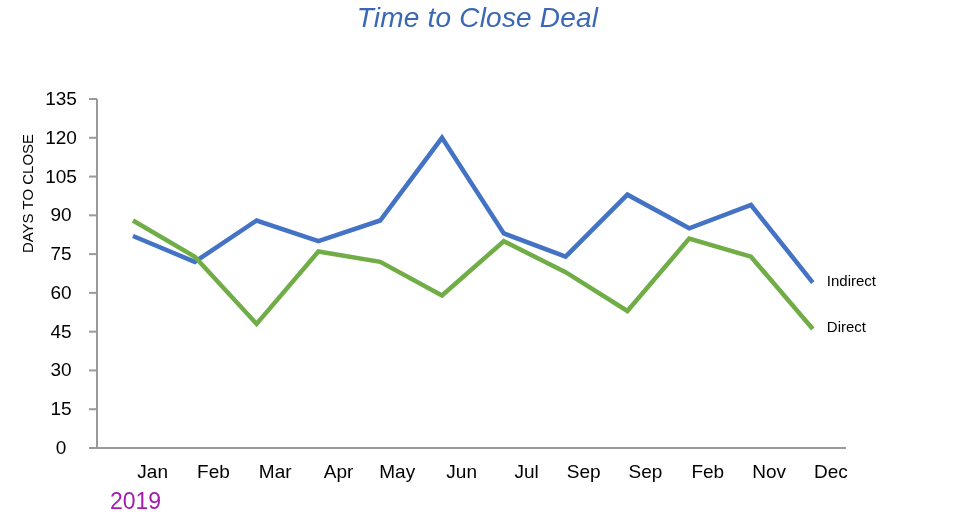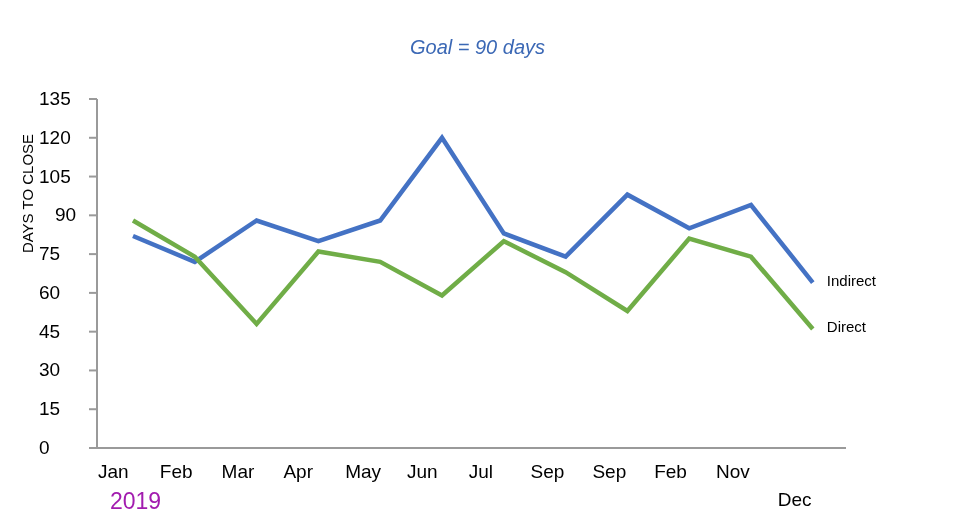--- a/index.html
+++ b/index.html
@@ -50,29 +50,29 @@
     text-align: center;
     font-size: 15px;
     color: #000000;
     transform: rotate(-90deg);
     transform-origin: center center;
     white-space: nowrap;
   }
   .y-tick-label {
     position: absolute;
     width: 44px;
-    text-align: left;
+    text-align: center;
     font-size: 19px;
     color: #000000;
     line-height: 19px;
   }
   .x-tick-label {
     position: absolute;
     width: 70px;
-    text-align: left;
+    text-align: right;
     font-size: 19px;
     color: #000000;
     line-height: 19px;
   }
   .year-label {
     position: absolute;
     left: 110px;
     top: 488px;
     font-size: 23px;
     color: #a21caf;
@@ -102,21 +102,21 @@
     stroke-width: 4.5;
     stroke-linejoin: miter;
     stroke-linecap: butt;
   }
 </style>
 </head>
 <body>
 
 <div id="chart-root">
 
-  <div class="subtitle">Goal = 90 days</div>
+  <div class="title">Time to Close Deal</div>
 
   <div class="y-axis-title">DAYS TO CLOSE</div>
 
   <svg id="plot-svg" width="955" height="517">
     <g id="axis-group">
       <line class="axis-line" x1="97" y1="99" x2="97" y2="448"></line>
       <line class="axis-line" x1="97" y1="448" x2="846" y2="448"></line>
     </g>
     <g id="tick-group">
         <line class="tick-mark" x1="89" x2="97" y1="99" y2="99"></line>
@@ -133,41 +133,41 @@
     <g id="series-group">
         <polyline class="series-path" points="133.00,236.01 194.80,261.87 256.60,220.50 318.40,241.19 380.20,220.50 442.00,137.78 503.80,233.43 565.60,256.70 627.40,194.65 689.20,228.26 751.00,204.99 812.80,282.55" stroke="#4472C4"></polyline>
         <polyline class="series-path" points="133.00,220.50 194.80,256.70 256.60,323.91 318.40,251.53 380.20,261.87 442.00,295.47 503.80,241.19 565.60,272.21 627.40,310.99 689.20,238.60 751.00,256.70 812.80,329.08" stroke="#70AD47"></polyline>
       </g>
   </svg>
 
   <div id="y-labels">
       <div class="y-tick-label" style="left: 39px; top: 89px;">135</div>
       <div class="y-tick-label" style="left: 39px; top: 127.778px;">120</div>
       <div class="y-tick-label" style="left: 39px; top: 166.556px;">105</div>
-      <div class="y-tick-label" style="left: 55px; top: 205.333px;">90</div>
+      <div class="y-tick-label" style="left: 39px; top: 205.333px;">90</div>
       <div class="y-tick-label" style="left: 39px; top: 244.111px;">75</div>
       <div class="y-tick-label" style="left: 39px; top: 282.889px;">60</div>
       <div class="y-tick-label" style="left: 39px; top: 321.667px;">45</div>
       <div class="y-tick-label" style="left: 39px; top: 360.444px;">30</div>
       <div class="y-tick-label" style="left: 39px; top: 399.222px;">15</div>
       <div class="y-tick-label" style="left: 39px; top: 438px;">0</div>
     </div>
   <div id="x-labels">
       <div class="x-tick-label" style="left: 98px; top: 462px;">Jan</div>
       <div class="x-tick-label" style="left: 159.8px; top: 462px;">Feb</div>
       <div class="x-tick-label" style="left: 221.6px; top: 462px;">Mar</div>
       <div class="x-tick-label" style="left: 283.4px; top: 462px;">Apr</div>
       <div class="x-tick-label" style="left: 345.2px; top: 462px;">May</div>
       <div class="x-tick-label" style="left: 407px; top: 462px;">Jun</div>
       <div class="x-tick-label" style="left: 468.8px; top: 462px;">Jul</div>
       <div class="x-tick-label" style="left: 530.6px; top: 462px;">Sep</div>
       <div class="x-tick-label" style="left: 592.4px; top: 462px;">Sep</div>
       <div class="x-tick-label" style="left: 654.2px; top: 462px;">Feb</div>
       <div class="x-tick-label" style="left: 716px; top: 462px;">Nov</div>
-      <div class="x-tick-label" style="left: 777.8px; top: 462px; margin-top: 28px;">Dec</div>
+      <div class="x-tick-label" style="left: 777.8px; top: 462px;">Dec</div>
     </div>
 
   <div class="year-label">2019</div>
 
   <div id="series-labels">
       <div class="series-label" style="left: 826.8px; top: 271.548px;">Indirect</div>
       <div class="series-label" style="left: 826.8px; top: 318.081px;">Direct</div>
     </div>
 
 </div>

